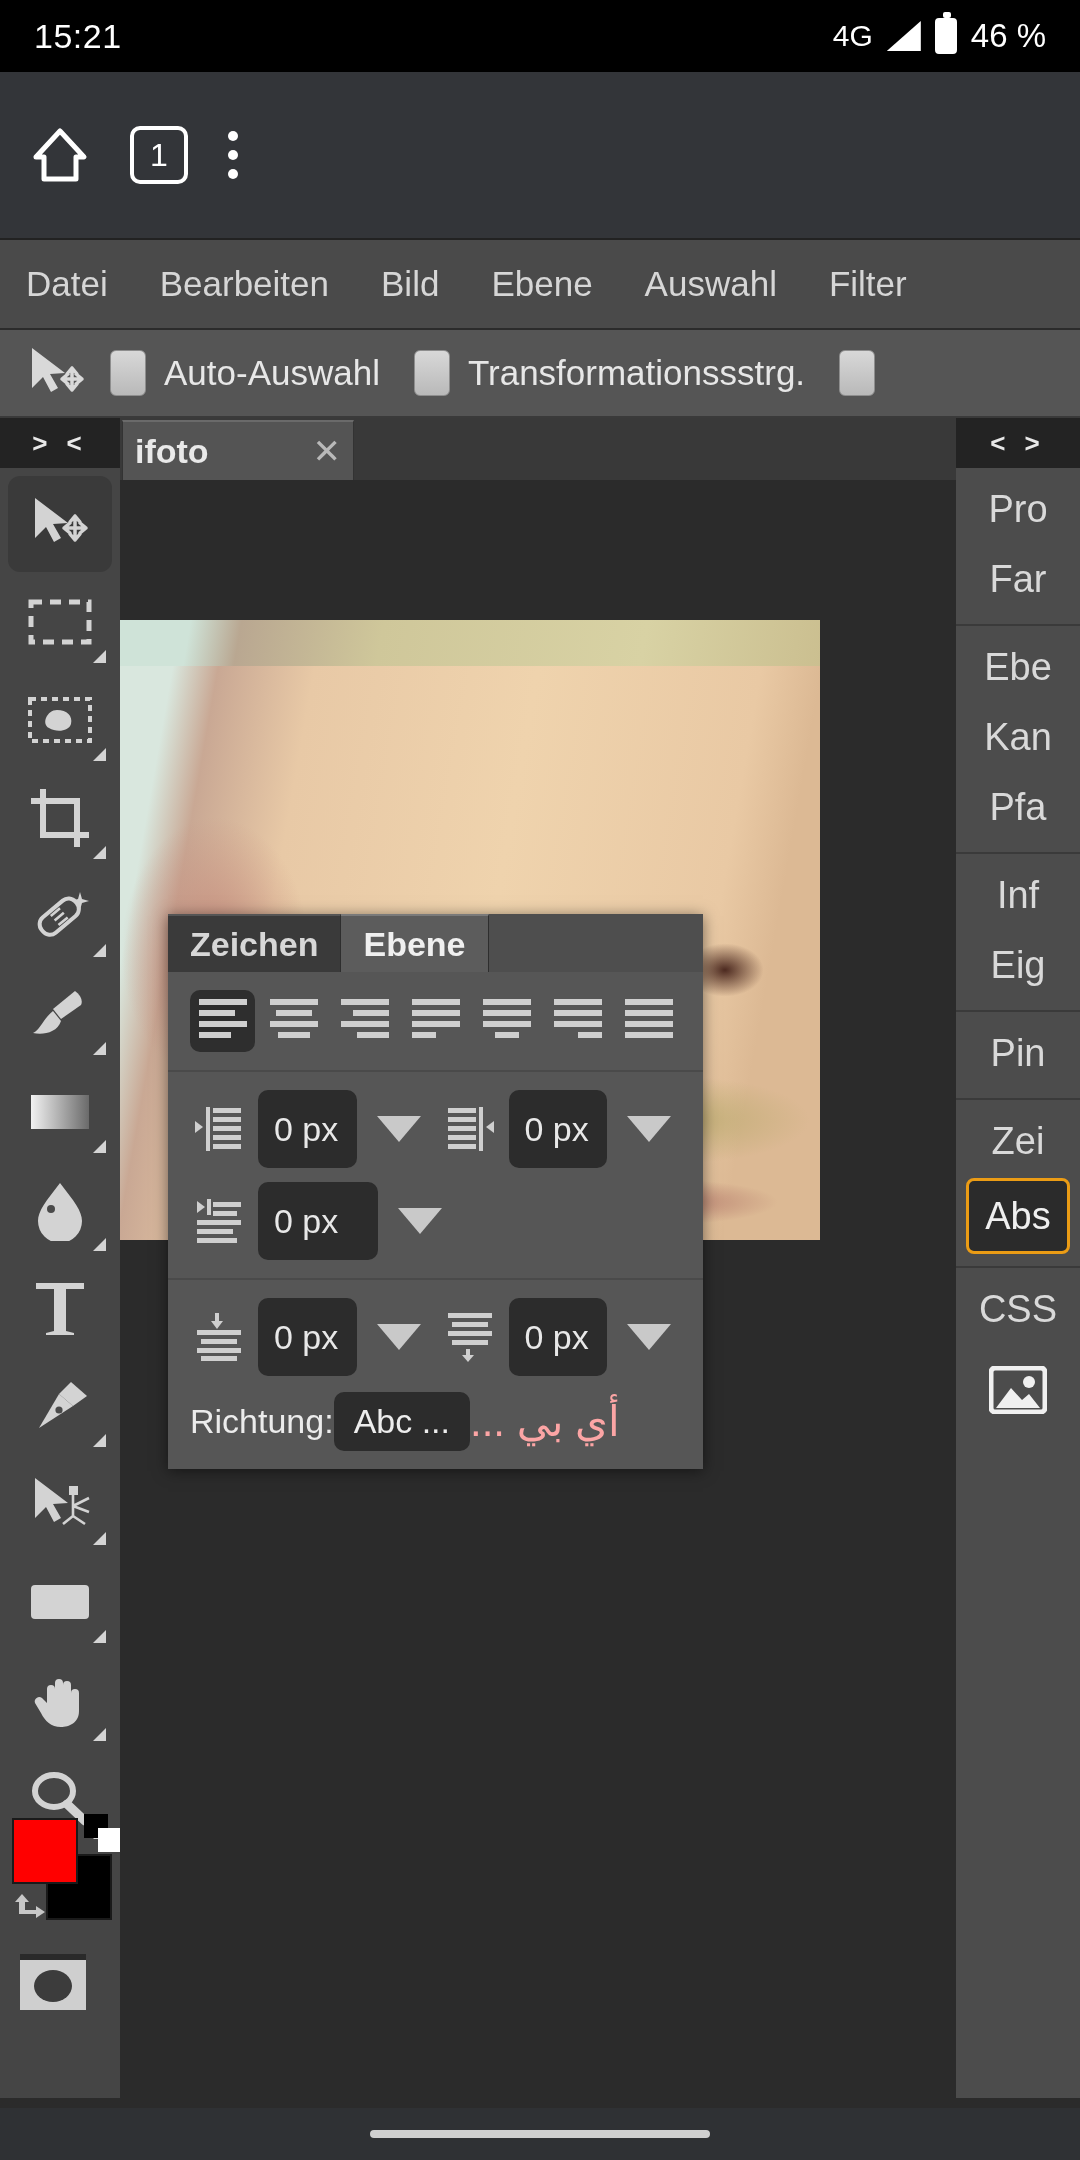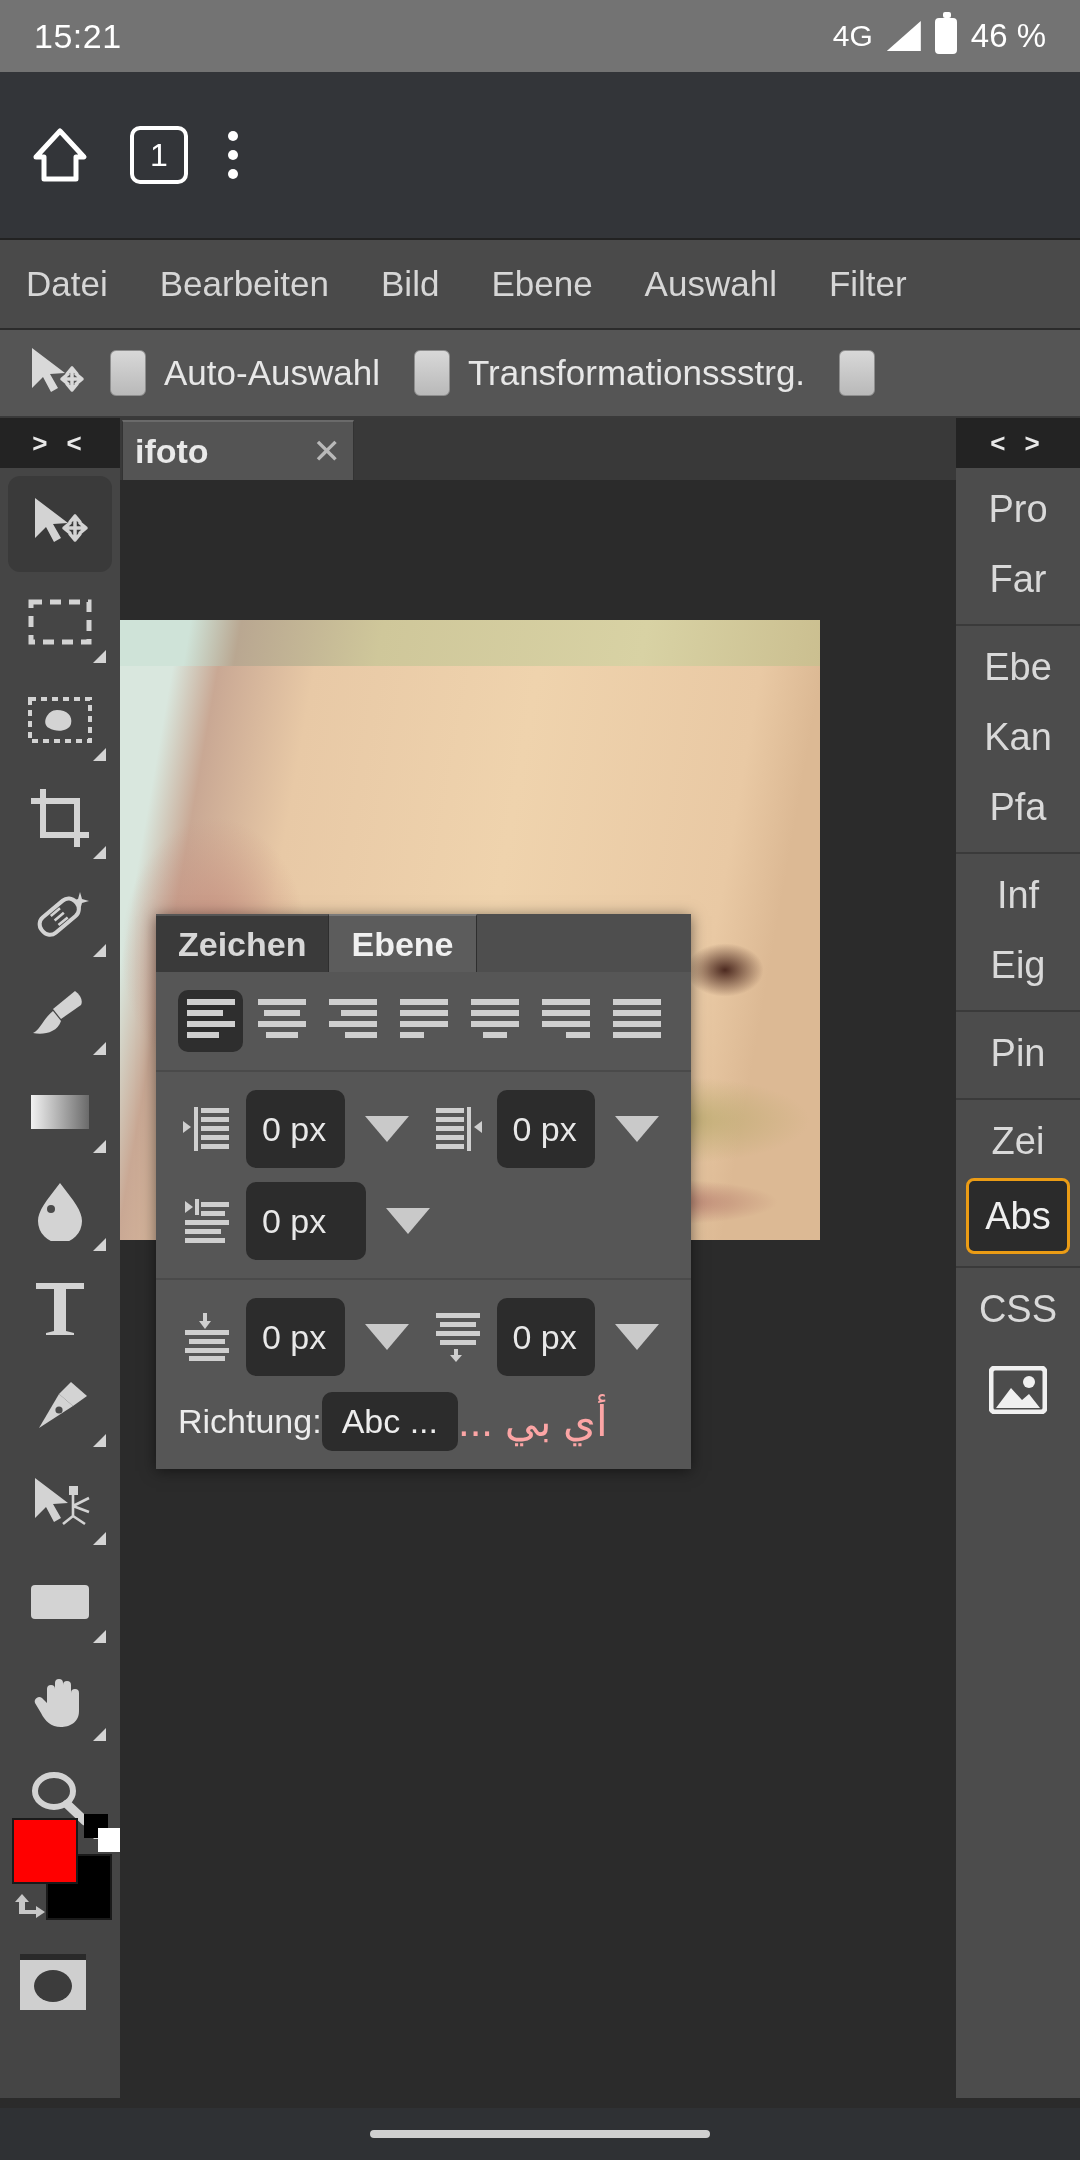--- a/index.html
+++ b/index.html
@@ -7,21 +7,21 @@
     width: 1080px; height: 2160px;
     background: #2f3134;
     font-family: "Liberation Sans", sans-serif;
     overflow: hidden;
   }
   #root { position: relative; width: 1080px; height: 2160px; }
 
   
   .statusbar {
     position: absolute; left: 0; top: 0; width: 1080px; height: 72px;
-    background: #737373; color: #fff;
+    background: #000000; color: #fff;
     display: flex; align-items: center; justify-content: space-between;
     padding: 0 34px;
   }
   .clock { font-size: 34px; letter-spacing: .5px; }
   .status-right { display: flex; align-items: center; gap: 14px; }
   .net-label { font-size: 30px; }
   .signal-tri { width: 34px; height: 30px; background: #fff;
     clip-path: polygon(100% 0, 100% 100%, 0 100%); }
   .batt { width: 22px; height: 36px; border: 3px solid #fff; border-radius: 4px;
     position: relative; background: #fff; }
@@ -132,21 +132,21 @@
   .rgroup { border-bottom: 2px solid #3a3a3a; padding: 6px 0 10px 0; }
   .rgroup:last-child { border-bottom: none; }
   .ritem { height: 70px; display: flex; align-items: center; justify-content: center;
     color: #d9d9d9; font-size: 38px; }
   .ritem.sel { background: #2b2b2b; border: 3px solid #eb9c15; border-radius: 8px;
     width: 104px; margin: 2px auto; height: 76px; color:#efefef; }
   .ritem-img { height: 92px; display:flex; align-items:center; justify-content:center;}
 
   
   .floatpanel {
-    position: absolute; left: 156px; top: 496px; width: 535px;
+    position: absolute; left: 168px; top: 496px; width: 535px;
     background: #565656; box-shadow: 0 2px 14px rgba(0,0,0,.5);
   }
   .fp-tabs { display: flex; height: 58px; background: #4e4e4e; }
   .fp-tab {
     display: flex; align-items: center; padding: 0 22px; font-size: 34px; font-weight: bold;
     color: #d7d7d7; background: #3a3a3a; border-top: 2px solid #555; border-right: 1px solid #2e2e2e;
   }
   .fp-tab.active { background: #5c5c5c; color: #f0f0f0; border-top: 2px solid #7a7a7a; }
   .fp-section { padding: 18px 22px; border-bottom: 2px solid #4a4a4a; }
   .align-row { display: flex; align-items: center; gap: 6px; }

